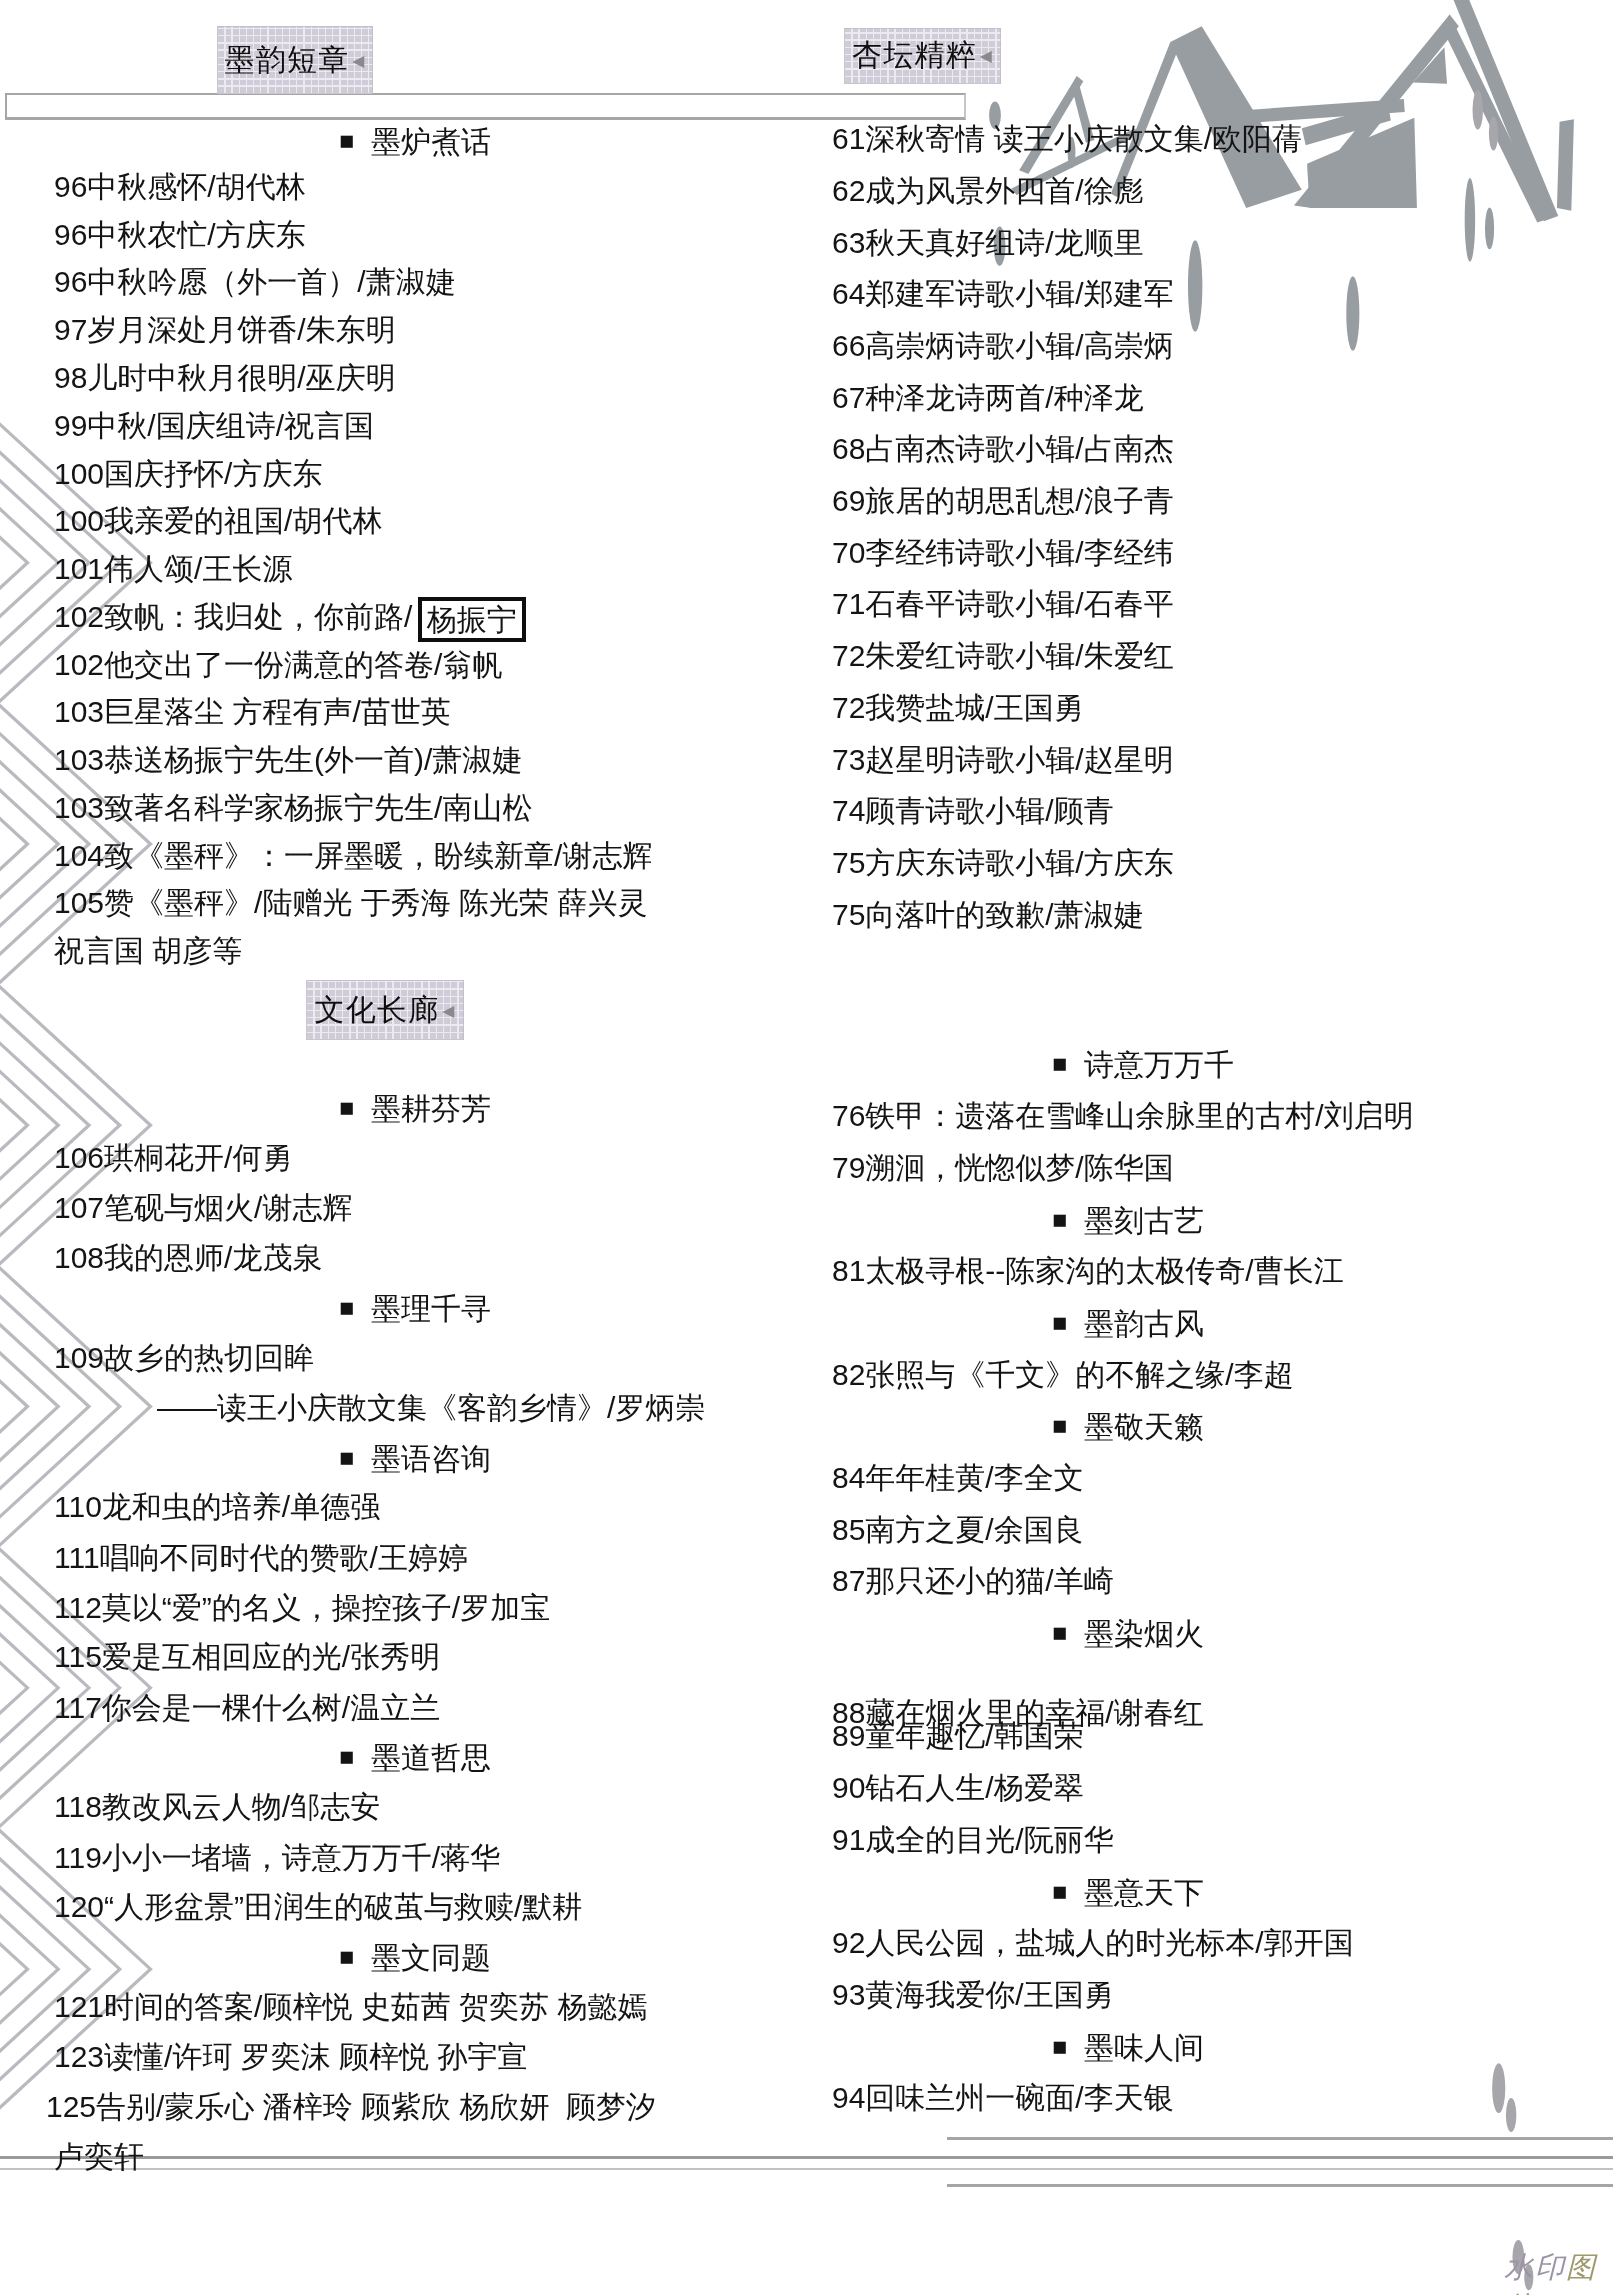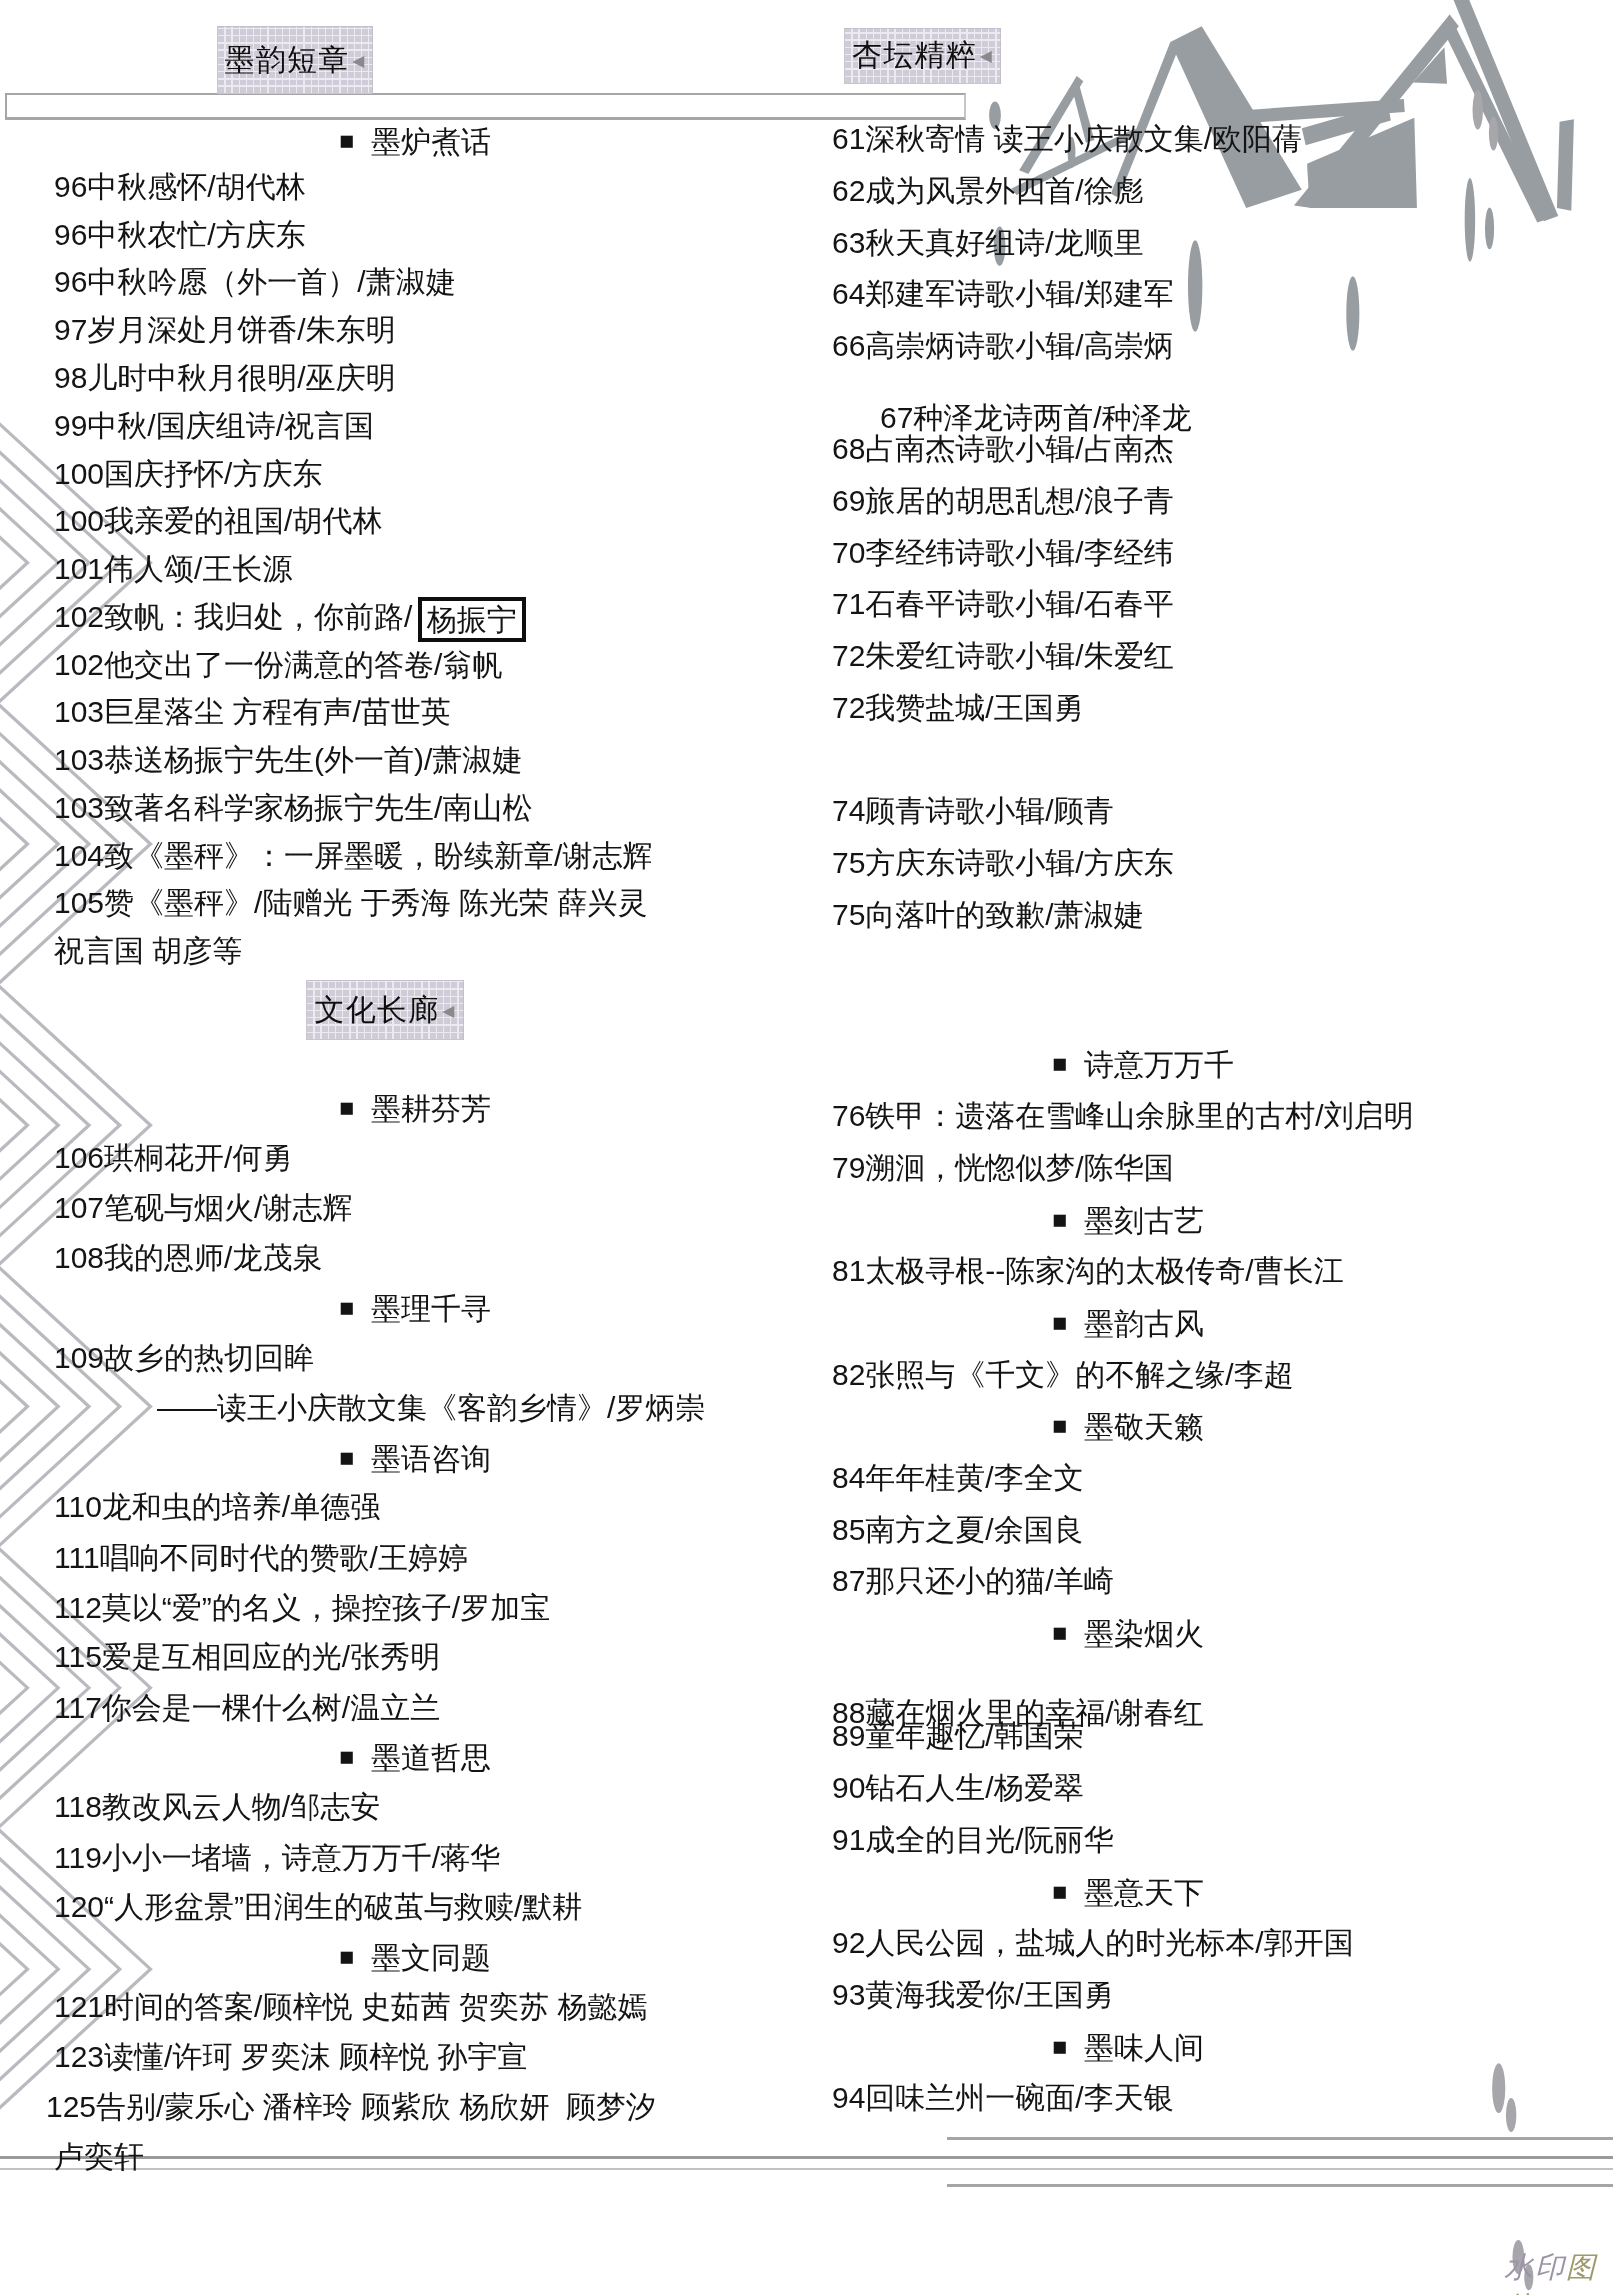--- a/index.html
+++ b/index.html
@@ -156,27 +156,28 @@
       <div class="row" style="top: 2033px; left: 54px;"><span>123读懂/许珂 罗奕沫 顾梓悦 孙宇宣</span></div>
       <div class="row" style="top: 2083px; left: 46px;"><span>125告别/蒙乐心 潘梓玲 顾紫欣 杨欣妍  顾梦汐</span></div>
       <div class="row" style="top: 2133px; left: 54px;"><span>卢奕轩</span></div>
     </div>
   <div class="col" id="right-col">
       <div class="row" style="top: 115px; left: 832px;"><span>61深秋寄情 读王小庆散文集/欧阳蒨</span></div>
       <div class="row" style="top: 167px; left: 832px;"><span>62成为风景外四首/徐彪</span></div>
       <div class="row" style="top: 219px; left: 832px;"><span>63秋天真好组诗/龙顺里</span></div>
       <div class="row" style="top: 270px; left: 832px;"><span>64郑建军诗歌小辑/郑建军</span></div>
       <div class="row" style="top: 322px; left: 832px;"><span>66高崇炳诗歌小辑/高崇炳</span></div>
-      <div class="row" style="top: 374px; left: 880px; margin-top: 20px;"><span>67种泽龙诗两首/种泽龙</span></div>
+      <div class="row" style="top: 374px; left: 832px;"><span>67种泽龙诗两首/种泽龙</span></div>
       <div class="row" style="top: 425px; left: 832px;"><span>68占南杰诗歌小辑/占南杰</span></div>
       <div class="row" style="top: 477px; left: 832px;"><span>69旅居的胡思乱想/浪子青</span></div>
       <div class="row" style="top: 529px; left: 832px;"><span>70李经纬诗歌小辑/李经纬</span></div>
       <div class="row" style="top: 580px; left: 832px;"><span>71石春平诗歌小辑/石春平</span></div>
       <div class="row" style="top: 632px; left: 832px;"><span>72朱爱红诗歌小辑/朱爱红</span></div>
       <div class="row" style="top: 684px; left: 832px;"><span>72我赞盐城/王国勇</span></div>
+      <div class="row" style="top: 736px; left: 832px;"><span>73赵星明诗歌小辑/赵星明</span></div>
       <div class="row" style="top: 787px; left: 832px;"><span>74顾青诗歌小辑/顾青</span></div>
       <div class="row" style="top: 839px; left: 832px;"><span>75方庆东诗歌小辑/方庆东</span></div>
       <div class="row" style="top: 891px; left: 832px;"><span>75向落叶的致歉/萧淑婕</span></div>
       <div class="row" style="top: 1040px; left: 1052px;"><span class="marker">■</span><span>诗意万万千</span></div>
       <div class="row" style="top: 1092px; left: 832px;"><span>76铁甲：遗落在雪峰山余脉里的古村/刘启明</span></div>
       <div class="row" style="top: 1144px; left: 832px;"><span>79溯洄，恍惚似梦/陈华国</span></div>
       <div class="row" style="top: 1196px; left: 1052px;"><span class="marker">■</span><span>墨刻古艺</span></div>
       <div class="row" style="top: 1247px; left: 832px;"><span>81太极寻根--陈家沟的太极传奇/曹长江</span></div>
       <div class="row" style="top: 1299px; left: 1052px;"><span class="marker">■</span><span>墨韵古风</span></div>
       <div class="row" style="top: 1351px; left: 832px;"><span>82张照与《千文》的不解之缘/李超</span></div>

